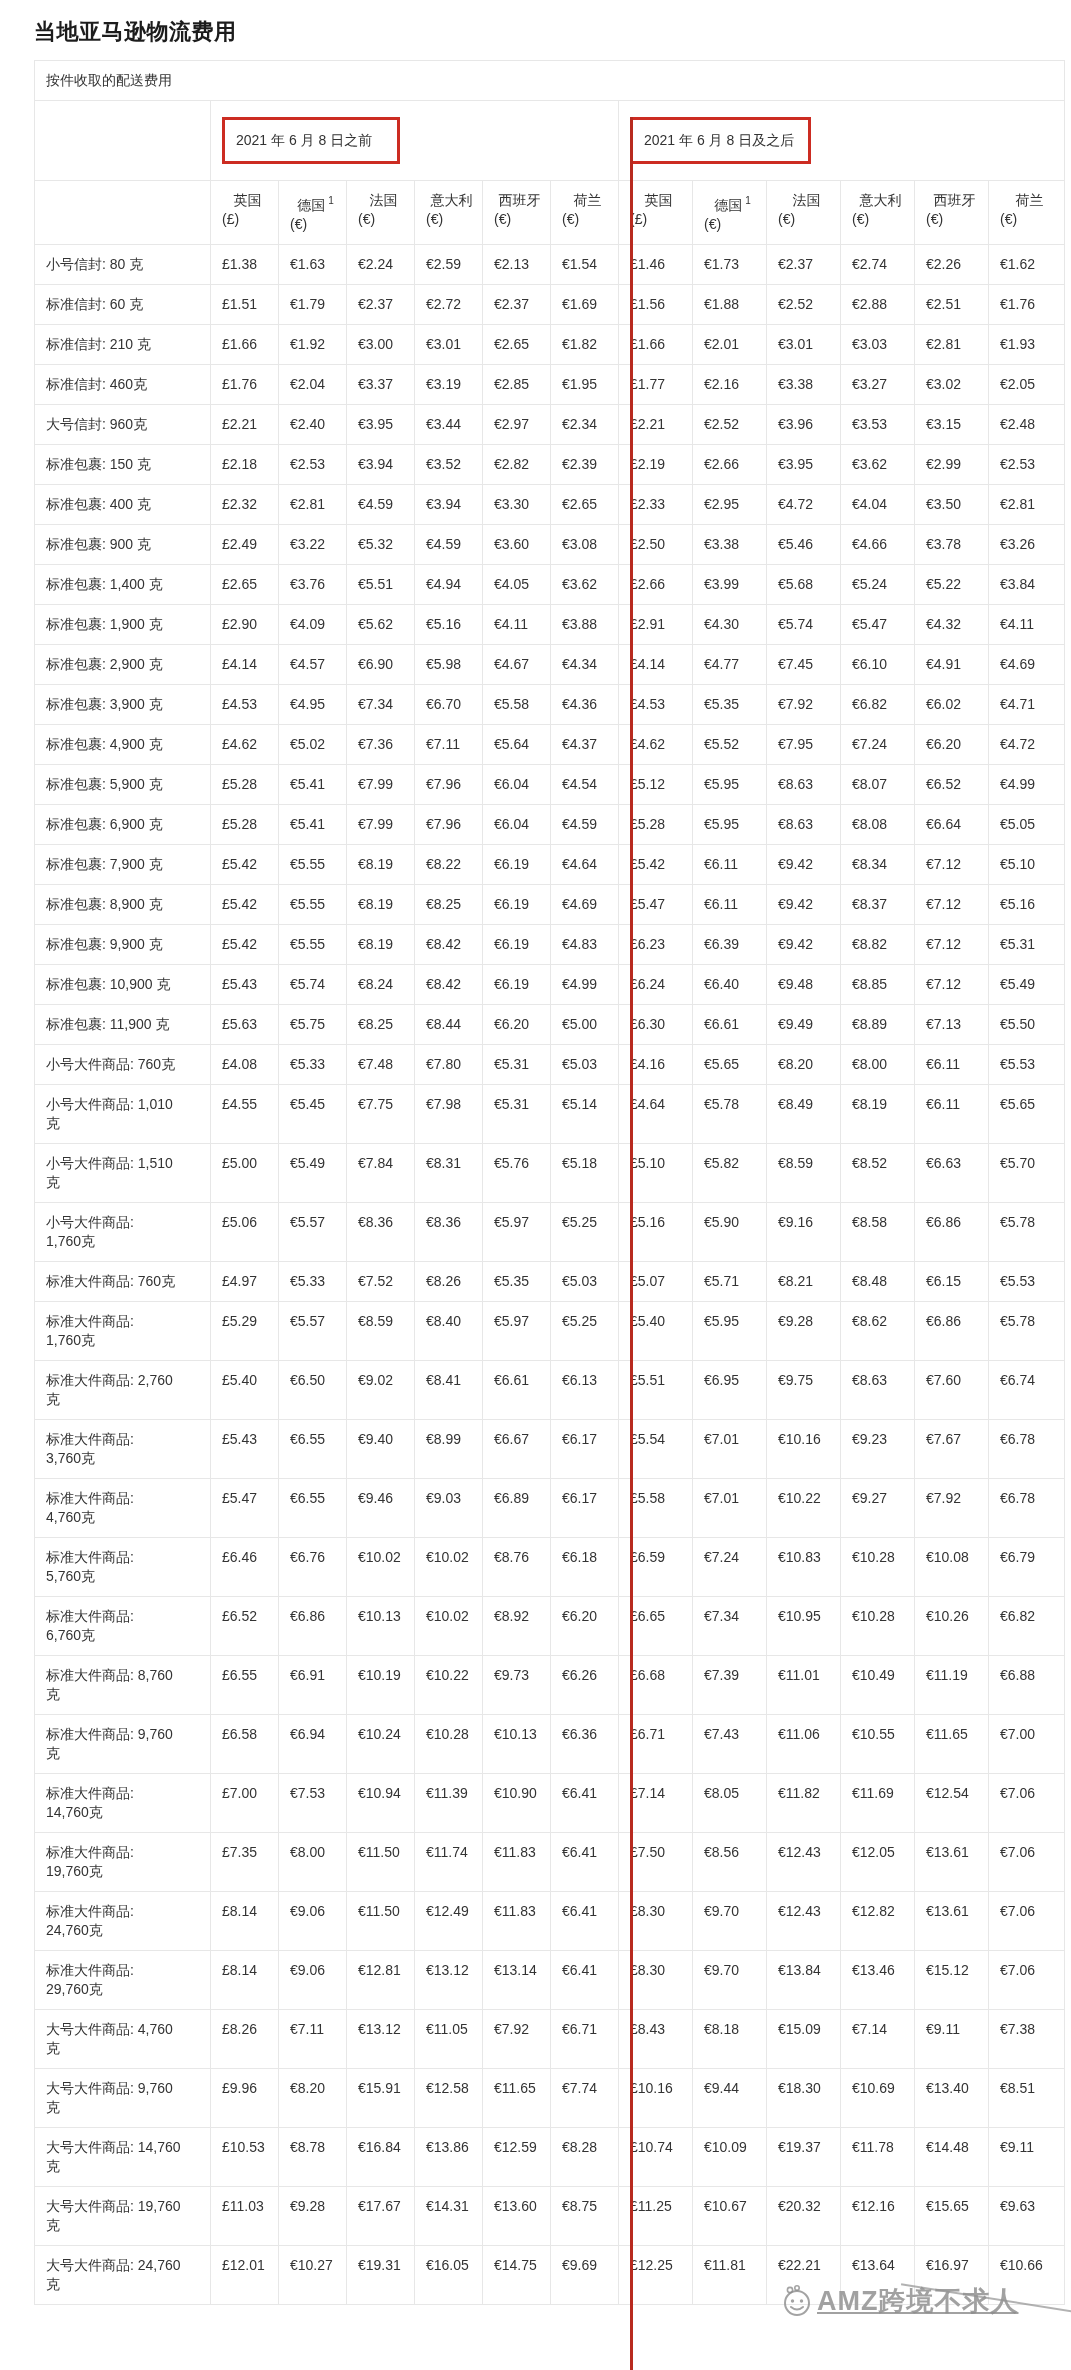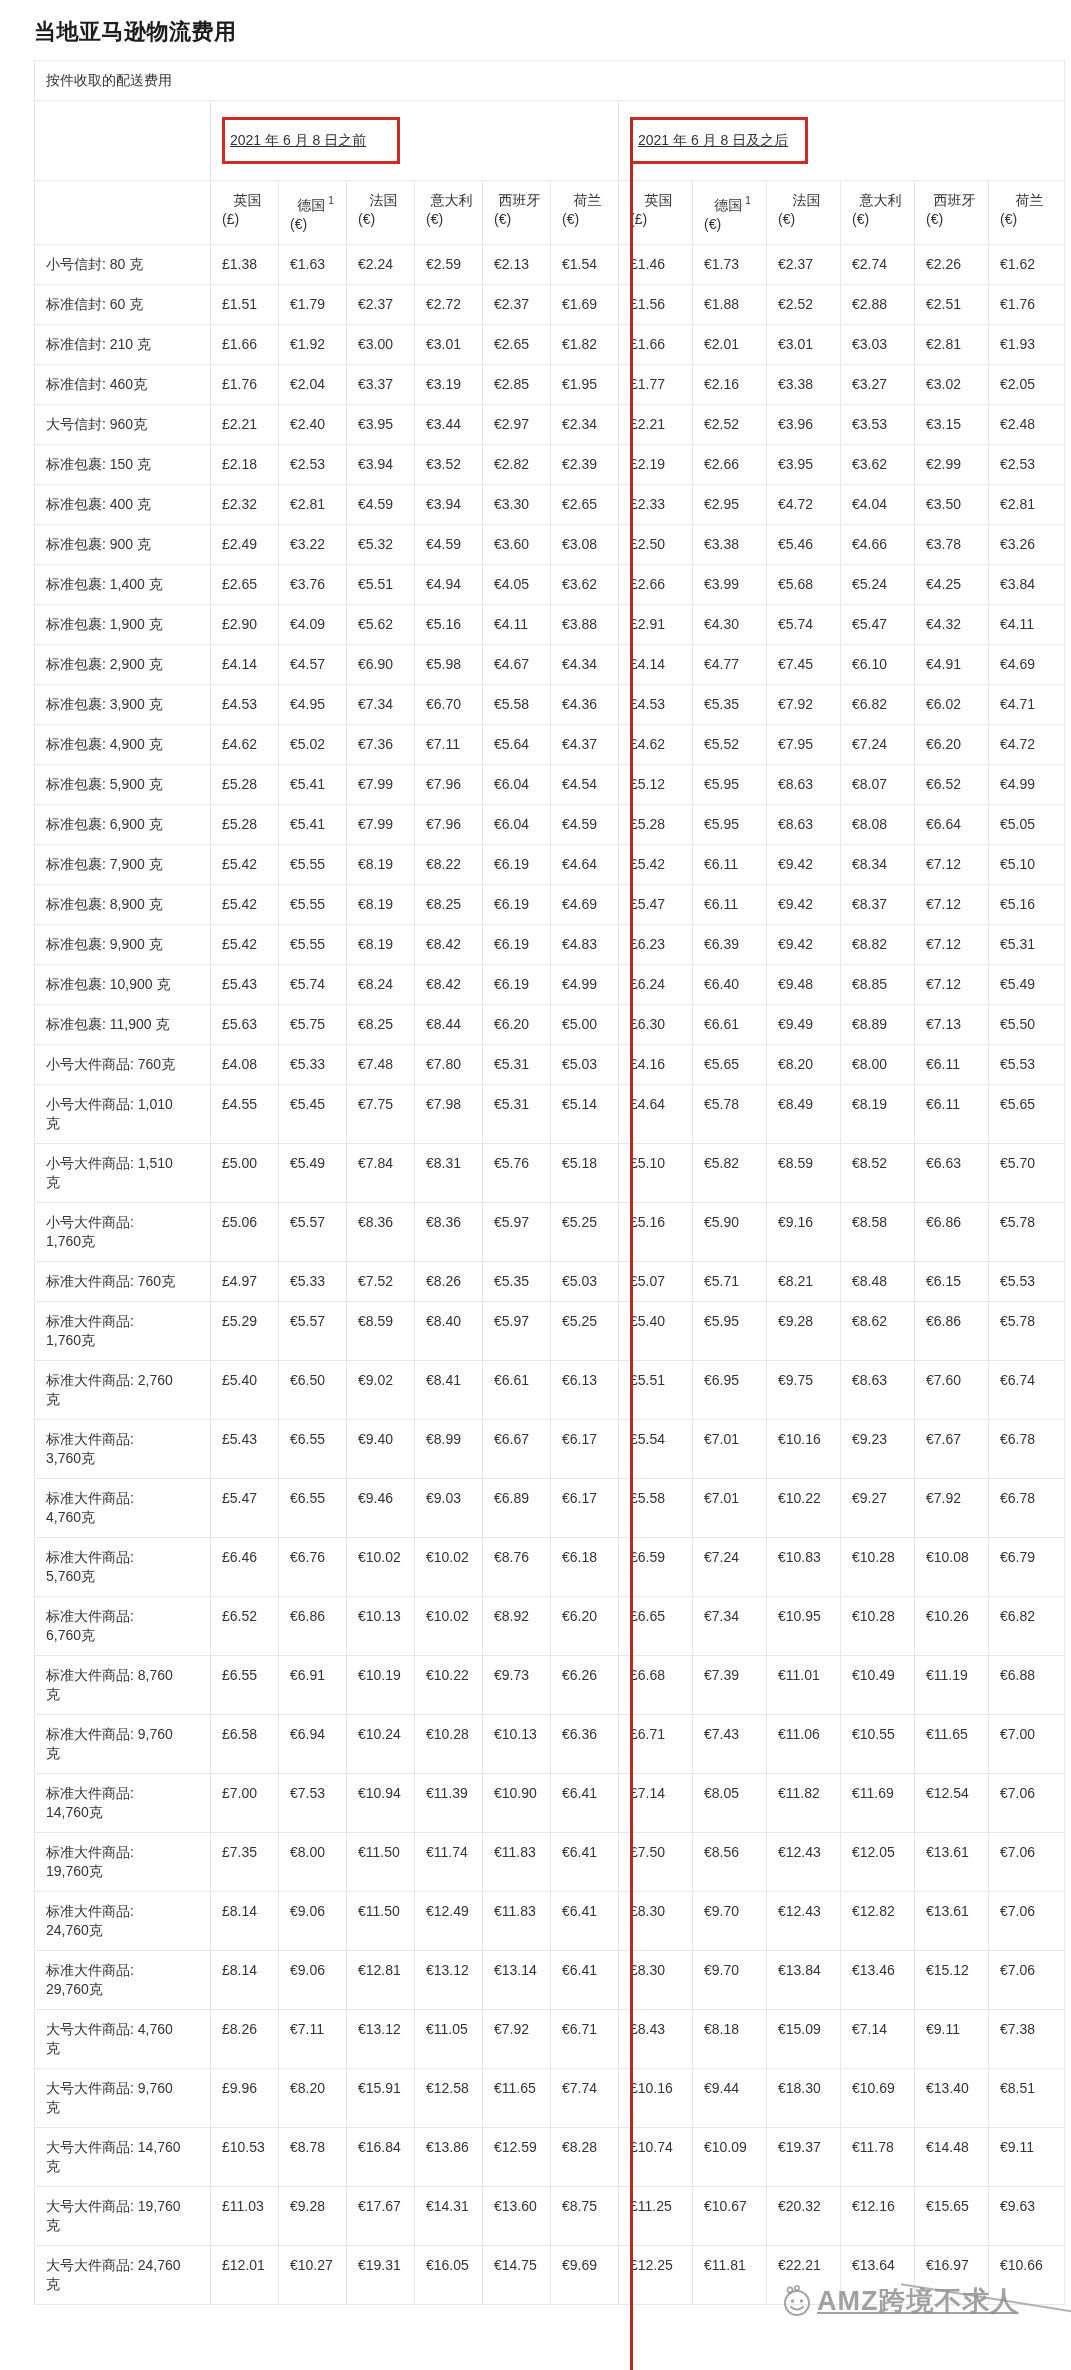--- a/index.html
+++ b/index.html
@@ -25,24 +25,23 @@
     text-align:left; vertical-align:top;
     padding:10px 5px 10px 11px; line-height:19px;
   }
   .row-section td { padding:10px 11px; color:#333; }
   td.label { white-space:pre-line; color:#333; }
 
   .row-period td { padding:0 0 0 1px; height:58px; vertical-align:middle; }
   .row-period td.spacer { padding:10px 11px; }
   .red-box {
     display:inline-block; border:3px solid #cc2c22;
-    min-width:178px; padding:11px 14px 11px 5px;
+    min-width:178px; padding:11px 14px 11px 11px;
     margin:6px 0; color:#333; font-size:14px; line-height:19px;
     background:transparent;
-    text-decoration:underline;
   }
   th .country-line { display:block;text-align:center; }
   th .currency-line { display:block; }
   th sup { font-size:10px; color:#333; margin-left:3px; }
 
   .red-vline { position:absolute; width:3px; background:#b82a1f; z-index:6; }
 
   .watermark {
     position:absolute; top:2283px; left:780px; z-index:8;
     display:flex; align-items:center;
@@ -271,21 +270,21 @@
           <td class="val">£2.65</td>
           <td class="val">€3.76</td>
           <td class="val">€5.51</td>
           <td class="val">€4.94</td>
           <td class="val">€4.05</td>
           <td class="val">€3.62</td>
           <td class="val">£2.66</td>
           <td class="val">€3.99</td>
           <td class="val">€5.68</td>
           <td class="val">€5.24</td>
-          <td class="val">€4.25</td>
+          <td class="val">€5.22</td>
           <td class="val">€3.84</td>
         </tr>
         <tr>
           <td class="label">标准包裹: 1,900 克</td>
           <td class="val">£2.90</td>
           <td class="val">€4.09</td>
           <td class="val">€5.62</td>
           <td class="val">€5.16</td>
           <td class="val">€4.11</td>
           <td class="val">€3.88</td>

